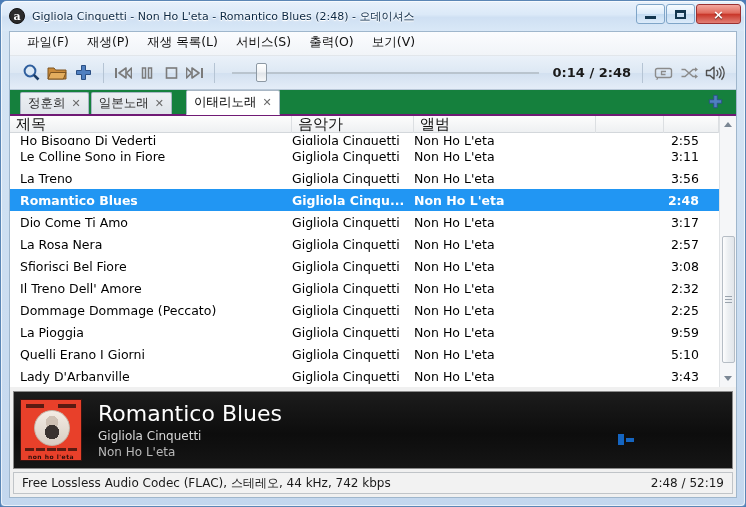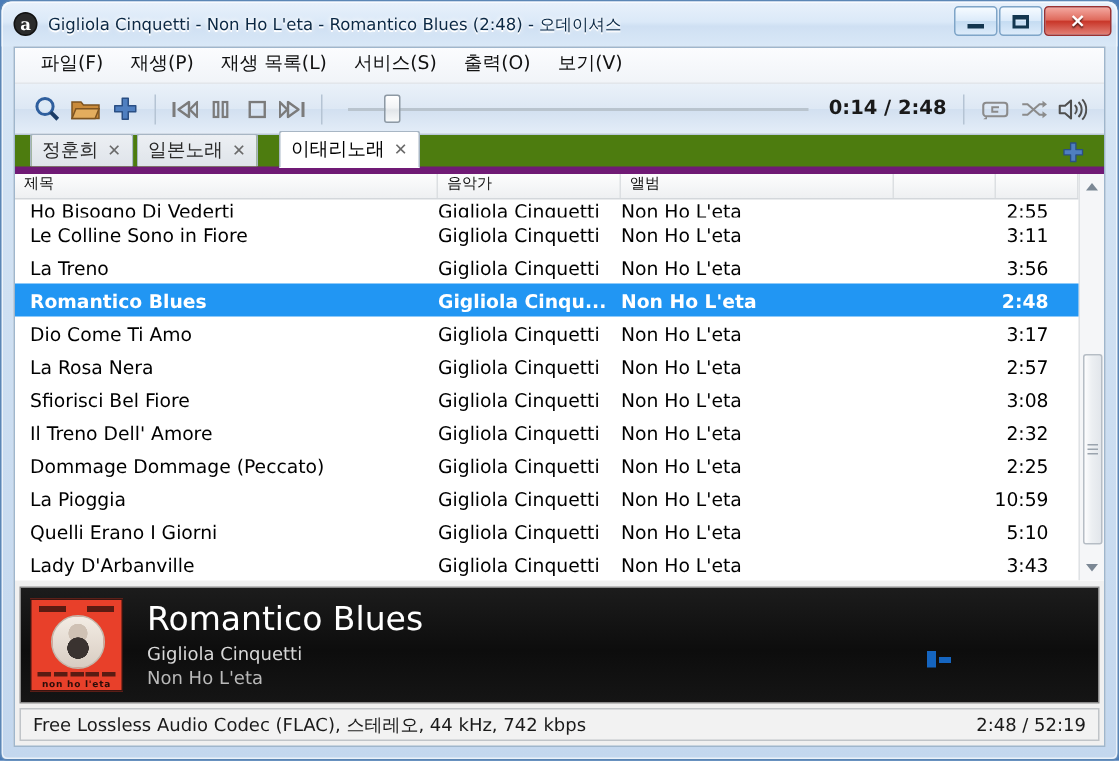--- a/index.html
+++ b/index.html
@@ -98,22 +98,22 @@
     position:absolute; left:24px; top:1px; width:11px; height:19px;
     border:1px solid #8d99a4; border-radius:2px;
     background: linear-gradient(180deg,#ffffff 0%,#f2f4f6 45%,#e2e6ea 55%,#f7f9fa 100%);
   }
   #timelabel { font-size:13px; font-weight:bold; color:#1a1a1a; white-space:nowrap; padding:0 4px;}
   .tb-rt { width:26px; height:24px; display:flex; align-items:center; justify-content:center; flex:none; }
 
   
   #tabstrip {
     height:26px; display:flex; align-items:flex-end; position:relative;
-    background:#4d7c0f; padding-left:10px;
-    border-bottom:5px solid #701a75;
+    background:#15803d; padding-left:10px;
+    border-bottom:2px solid #701a75;
   }
   .tab {
     height:22px; display:flex; align-items:center; gap:6px;
     padding:0 7px; margin-right:2px;
     border:1px solid #a8b6c4; border-bottom:none;
     border-radius:2px 2px 0 0;
     background: linear-gradient(180deg,#eceff3 0%, #dfe4ea 100%);
     font-size:12.5px; color:#2a2a2a; white-space:nowrap;
   }
   .tab.active {
@@ -122,24 +122,24 @@
     margin-bottom:-1px;
     margin-left:12px;
   }
   .tab-close { font-size:11px; color:#6a6a6a; }
   #addtab { position:absolute; right:12px; top:2px; width:18px; height:18px; display:flex; align-items:center; justify-content:center;}
 
   
   #playlist-wrap { flex:1; position:relative; background:#fff; display:flex; overflow:hidden; }
   #playlist { flex:1; position:relative; }
   #colhdr {
-    display:flex; height:17px; align-items:flex-end;
+    display:flex; height:17px; align-items:center;
     background: linear-gradient(180deg,#fdfdfd 0%,#eef0f2 100%);
     border-bottom:1px solid #d3d7db;
-    font-size:10px; color:#111;
+    font-size:15px; color:#111;
   }
   .ch { padding-left:6px; border-right:1px solid #dcdfe2; height:17px; line-height:16px; overflow:hidden;}
   .ch-title { width:282px; }
   .ch-artist { width:122px; }
   .ch-album { width:182px; }
   .ch-x1 { width:68px; }
   .ch-len { flex:1; }
   #rows { position:relative; }
   .row {
     display:flex; height:22px; align-items:center;
@@ -411,21 +411,21 @@
           <div class="row">
             <div class="c-title">Dommage Dommage (Peccato)</div>
             <div class="c-artist">Gigliola Cinquetti</div>
             <div class="c-album">Non Ho L'eta</div>
             <div class="c-len">2:25</div>
           </div>
           <div class="row">
             <div class="c-title">La Pioggia</div>
             <div class="c-artist">Gigliola Cinquetti</div>
             <div class="c-album">Non Ho L'eta</div>
-            <div class="c-len">10:59</div>
+            <div class="c-len">9:59</div>
           </div>
           <div class="row">
             <div class="c-title">Quelli Erano I Giorni</div>
             <div class="c-artist">Gigliola Cinquetti</div>
             <div class="c-album">Non Ho L'eta</div>
             <div class="c-len">5:10</div>
           </div>
           <div class="row">
             <div class="c-title">Lady D'Arbanville</div>
             <div class="c-artist">Gigliola Cinquetti</div>

